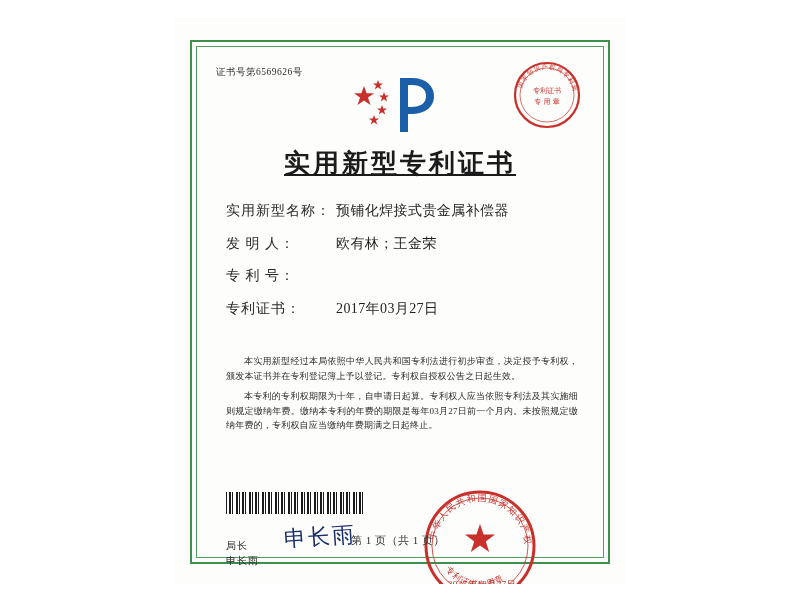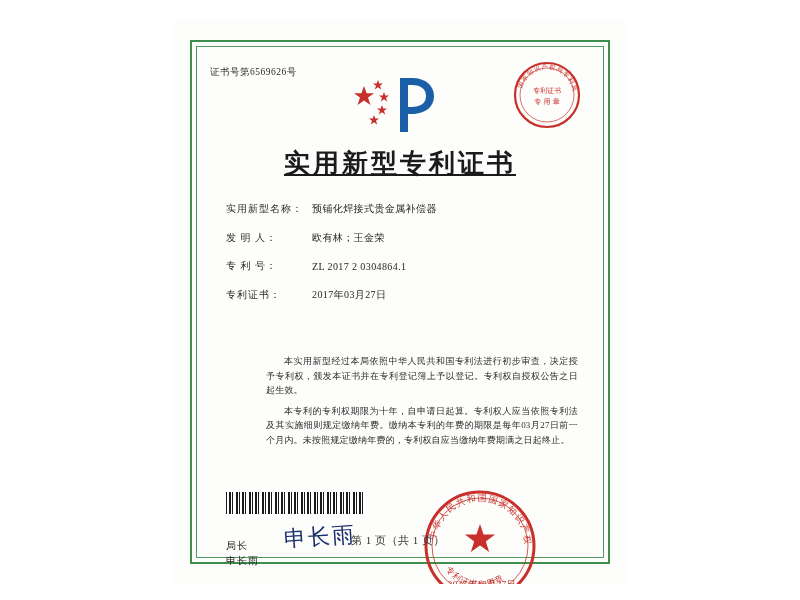--- a/index.html
+++ b/index.html
@@ -51,21 +51,21 @@
     position: absolute;
     left: 30px;
     top: 36px;
     right: 30px;
     bottom: 34px;
   }
 
   
   .cert-serial {
     position: absolute;
-    left: 6px;
+    left: 12px;
     top: 12px;
     font-size: 9.5px;
     color: #2c2c2c;
     letter-spacing: 0.5px;
     white-space: nowrap;
   }
 
   
   .logo {
     position: absolute;
@@ -103,25 +103,26 @@
 
   
   .fields {
     position: absolute;
     left: 22px;
     top: 148px;
     right: 16px;
   }
   .field-row {
     display: flex;
-    align-items: center;
+    align-items: flex-start;
     margin-bottom: 14.5px;
-    font-size: 10px;
+    font-size: 14px;
     color: #2b2b2b;
     white-space: nowrap;
+    gap: 24px;
   }
   .field-label {
     width: 86px;
     flex: 0 0 86px;
     letter-spacing: 1px;
   }
   .field-value {
     flex: 1 1 auto;
     letter-spacing: 0.4px;
     color: #1f1f1f;
@@ -135,21 +136,20 @@
     top: 300px;
   }
   .para {
     font-size: 9px;
     line-height: 14.5px;
     color: #2b2b2b;
     text-align: justify;
     text-indent: 18px;
     margin-bottom: 6px;
     letter-spacing: 0.2px;
-    margin-left: 40px;
   }
 
   
   .barcode {
     position: absolute;
     left: 22px;
     top: 438px;
     width: 140px;
     height: 22px;
     background:
@@ -274,21 +274,20 @@
           <span class="field-value">预铺化焊接式贵金属补偿器</span>
         </div>
 
         <div class="field-row">
           <span class="field-label">发 明 人：</span>
           <span class="field-value">欧有林；王金荣</span>
         </div>
 
         <div class="field-row">
           <span class="field-label">专 利 号：</span>
-          <span class="field-value">ZL 2017 2 0304864.1</span>
         </div>
 
         <div class="field-row">
           <span class="field-label">专利证书：</span>
           <span class="field-value">2017年03月27日</span>
         </div>
 
 
 
       </div>

